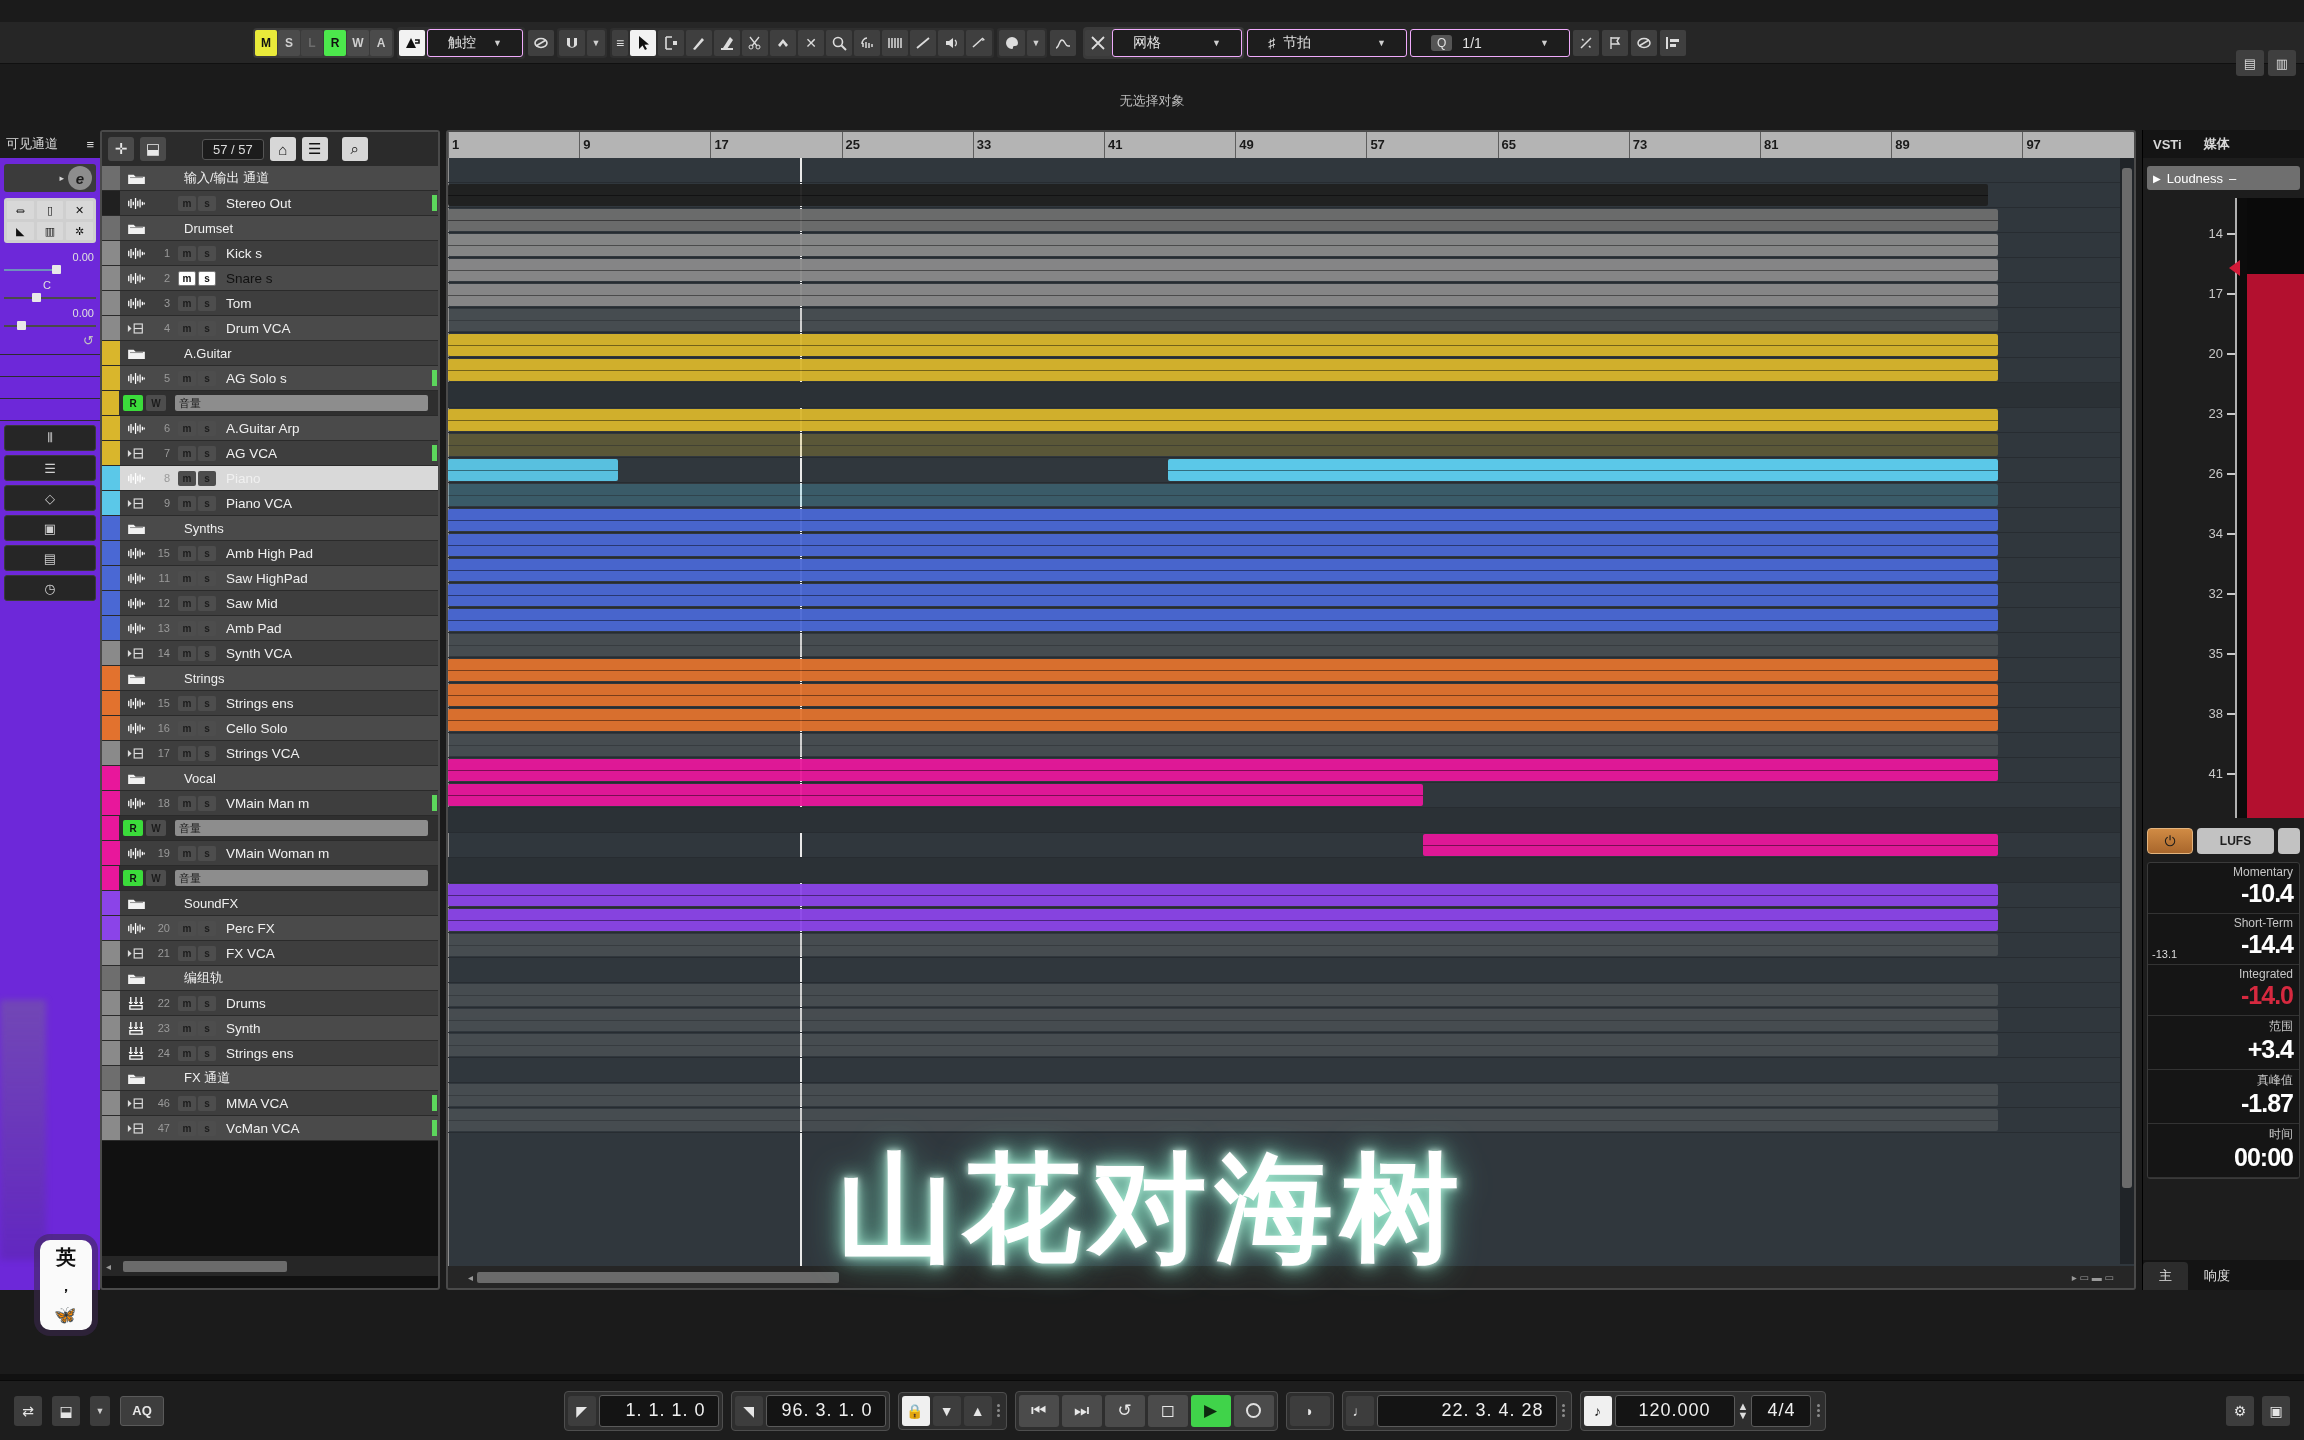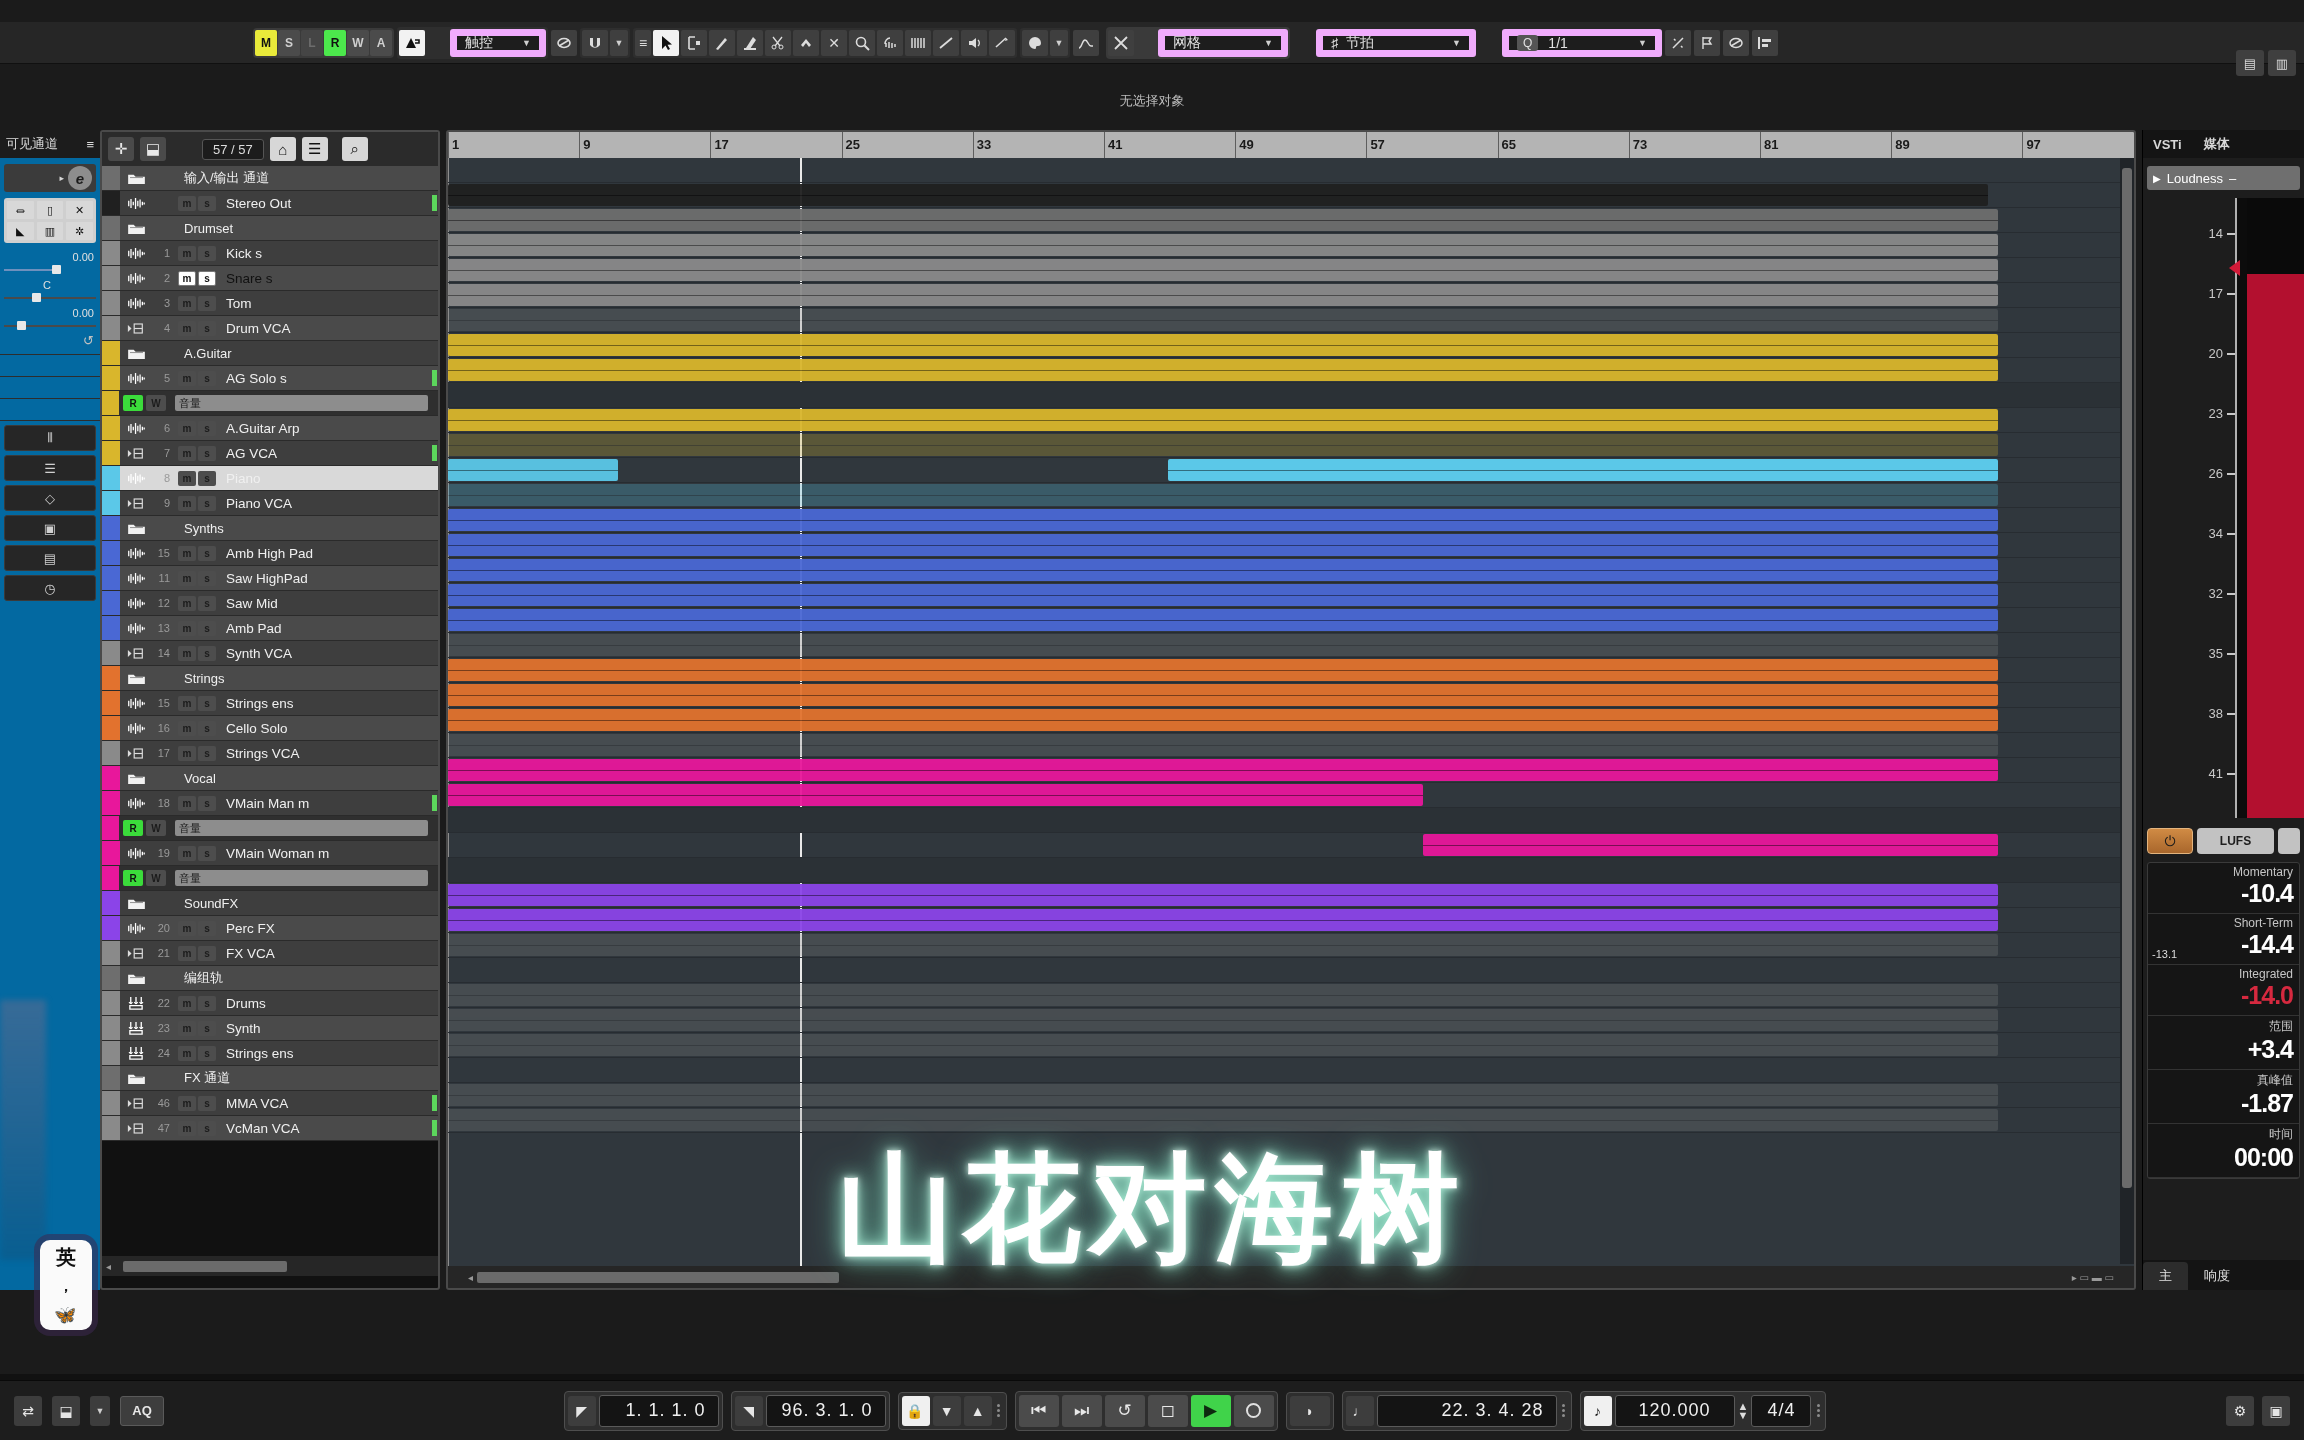--- a/index.html
+++ b/index.html
@@ -26,38 +26,37 @@
   .tb-btn.dim { color:#6d6d6d; background:#454545; }
   .tb-btn.yellow { background:#e9ea3a; color:#111; }
   .tb-btn.green { background:#4ce84c; color:#111; }
   .tb-icon {
     width:26px; height:26px; display:flex; align-items:center; justify-content:center;
     background:#3f3f3f; border-radius:2px; color:#dcdcdc; font-size:14px;
   }
   .tb-icon.active { background:#f2f2f2; color:#111; }
   .tb-icon svg { width:16px; height:16px; }
   .tb-sel {
-    display:flex; align-items:center; height:28px; background:#1d1d1d; border:7px solid #f0abfc;
-    border-radius:3px; padding:0 8px; color:#e2e2e2; font-size:14px; gap:8px; min-width:70px;
+    display:flex; align-items:center; height:28px; background:#1d1d1d; border:1px solid #f0abfc;
+    border-radius:3px; padding:0 20px; color:#e2e2e2; font-size:14px; gap:8px; min-width:70px;
     justify-content:space-between;
-    margin-left:23px;
   }
   .tb-sel .lab { white-space:nowrap; }
   .caret { font-size:9px; color:#cfcfcf; }
   .tb-combo { display:flex; align-items:center; background:#2e2e2e; border-radius:3px; padding:2px; gap:2px; }
 
   
   .proj-info {
     position:absolute; left:0; top:86px; width:2304px; height:30px;
     display:flex; align-items:center; justify-content:center;
     font-size:13px; color:#bdbdbd; background:#1b1b1b;
   }
 
   
-  .inspector { position:absolute; left:0; top:130px; width:100px; height:1160px; background:#0369a1; overflow:hidden; }
+  .inspector { position:absolute; left:0; top:130px; width:100px; height:1160px; background:#6d28d9; overflow:hidden; }
   .insp-head { height:28px; display:flex; align-items:center; justify-content:space-between;
     padding:0 6px; color:#dcdcdc; font-size:13px; background:#1c1c1c; }
   .insp-row { margin:6px 4px; background:#3b3b3b; border-radius:3px; height:28px; display:flex; align-items:center;
     justify-content:flex-end; gap:4px; padding:0 4px; }
   .circ-e { width:24px;height:24px;border-radius:50%;background:#8d8d8d;color:#1b1b1b;display:flex;
     align-items:center;justify-content:center;font-style:italic;font-size:15px;font-weight:bold;}
   .insp-grid { margin:6px 4px; background:#cfcfcf; border-radius:3px; padding:3px; display:grid;
     grid-template-columns:repeat(3,1fr); gap:3px; }
   .insp-grid div { height:18px; background:#d8d8d8; color:#111; display:flex; align-items:center;
     justify-content:center; font-size:11px; border-radius:1px; }

